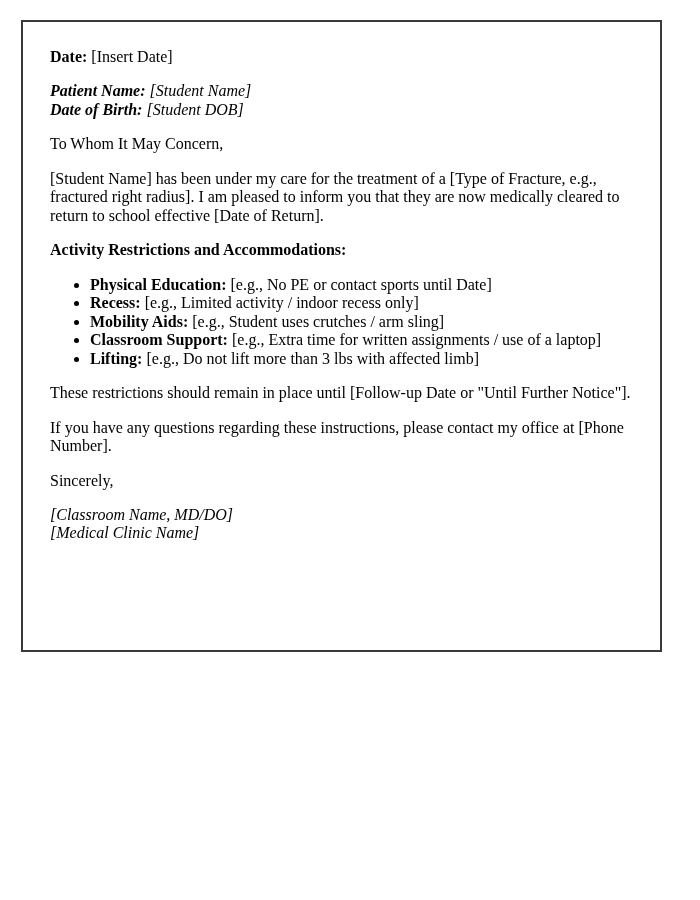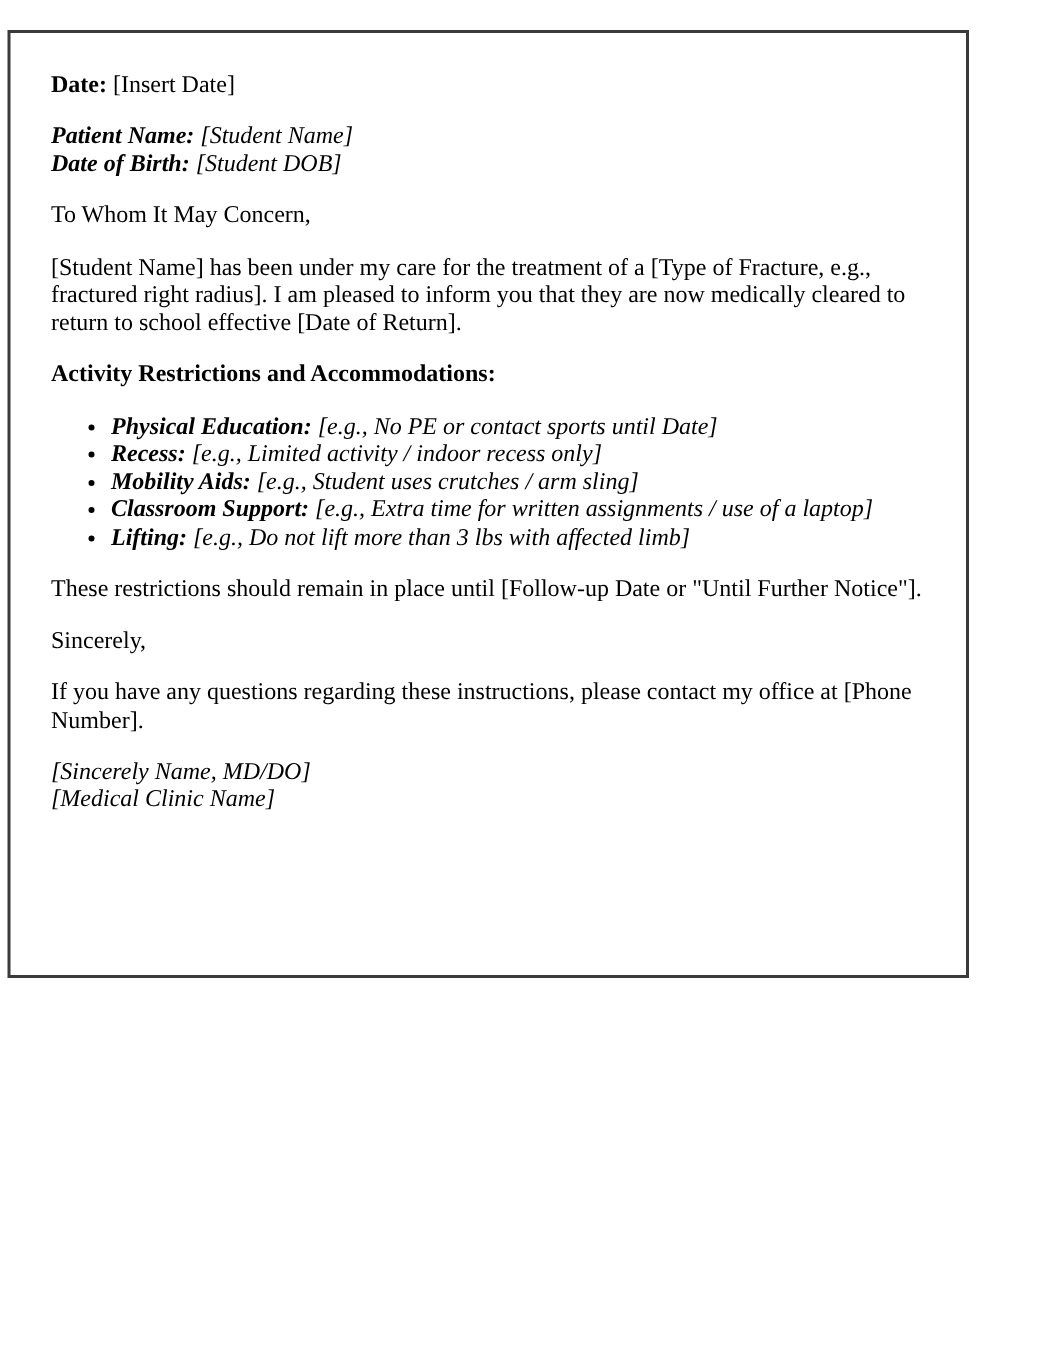--- a/index.html
+++ b/index.html
@@ -6,40 +6,39 @@
   html, body {
     margin: 0;
     padding: 0;
     background: #ffffff;
     width: 700px;
     height: 900px;
     overflow: hidden;
   }
   .page {
     position: absolute;
-    left: 5px;
+    left: 21px;
     top: 20px;
     width: 641px;
     height: 632px;
     box-sizing: border-box;
     border: 2px solid #3a3a3a;
     background: #ffffff;
     padding: 26px 24px 0 27px;
     font-family: "Liberation Serif", "DejaVu Serif", serif;
     font-size: 16px;
     line-height: 1.155;
     color: #000000;
   }
   p { margin: 0 0 16px 0; }
   b, strong { font-weight: bold; }
   ul {
     margin: 0 0 16px 0;
     padding-left: 40px;
     list-style-type: disc;
-    font-style: italic;
   }
   li { margin: 0; padding: 0; }
   .sig-line { display: block; font-style: italic; }
 </style>
 </head>
 <body>
 
 <div class="page">
 
   <p>
@@ -85,22 +84,22 @@
       <span>[e.g., Extra time for written assignments / use of a laptop]</span>
     </li>
     <li>
       <b>Lifting:</b>
       <span>[e.g., Do not lift more than 3 lbs with affected limb]</span>
     </li>
   </ul>
 
   <p>These restrictions should remain in place until [Follow-up Date or "Until Further Notice"].</p>
 
+  <p>If you have any questions regarding these instructions, please contact my office at [Phone Number].</p>
+
   <p>Sincerely,</p>
 
-  <p>If you have any questions regarding these instructions, please contact my office at [Phone Number].</p>
-
   <p>
-    <span class="sig-line">[Sincerely Name, MD/DO]</span>
+    <span class="sig-line">[Classroom Name, MD/DO]</span>
     <span class="sig-line">[Medical Clinic Name]</span>
   </p>
 
 </div>
 
 </body></html>

